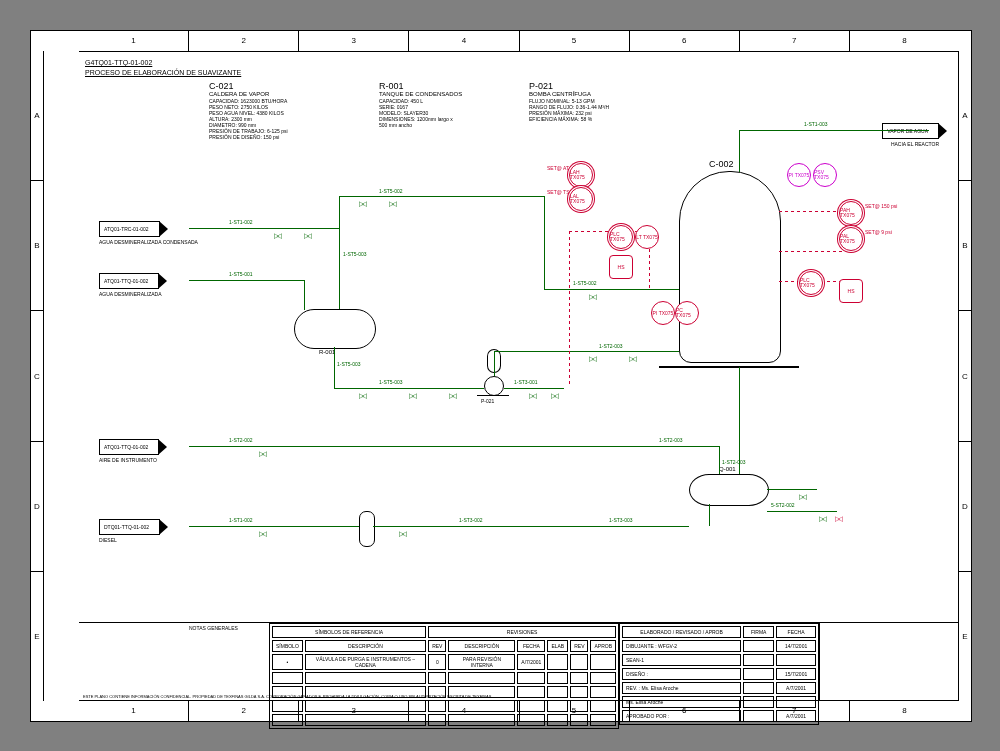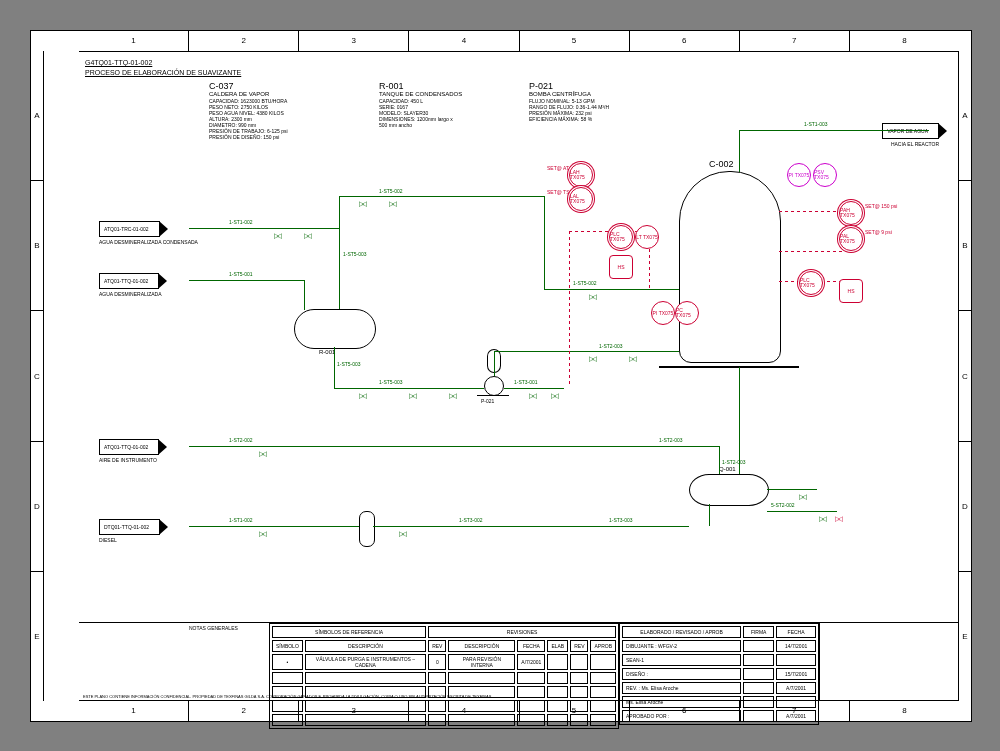--- a/index.html
+++ b/index.html
@@ -81,21 +81,21 @@
       <div>C</div>
       <div>D</div>
       <div>E</div>
     </div>
 
     <div class="draw">
 
       <span class="txt u" style="left:6px;top:8px">G4TQ01-TTQ-01-002</span>
       <span class="txt u" style="left:6px;top:18px">PROCESO DE ELABORACIÓN DE SUAVIZANTE</span>
 
-      <span class="txt" style="left:130px;top:30px;font-size:9px">C-037</span>
+      <span class="txt" style="left:130px;top:30px;font-size:9px">C-021</span>
       <span class="txt s" style="left:130px;top:40px">CALDERA DE VAPOR</span>
       <span class="txt xs" style="left:130px;top:47px">CAPACIDAD: 1623000 BTU/HORA</span>
       <span class="txt xs" style="left:130px;top:53px">PESO NETO: 2750 KILOS</span>
       <span class="txt xs" style="left:130px;top:59px">PESO AGUA NIVEL: 4380 KILOS</span>
       <span class="txt xs" style="left:130px;top:65px">ALTURA: 2300 mm</span>
       <span class="txt xs" style="left:130px;top:71px">DIAMETRO: 990 mm</span>
       <span class="txt xs" style="left:130px;top:77px">PRESIÓN DE TRABAJO: 6-125 psi</span>
       <span class="txt xs" style="left:130px;top:83px">PRESIÓN DE DISEÑO: 150 psi</span>
 
       <span class="txt" style="left:300px;top:30px;font-size:9px">R-001</span>

